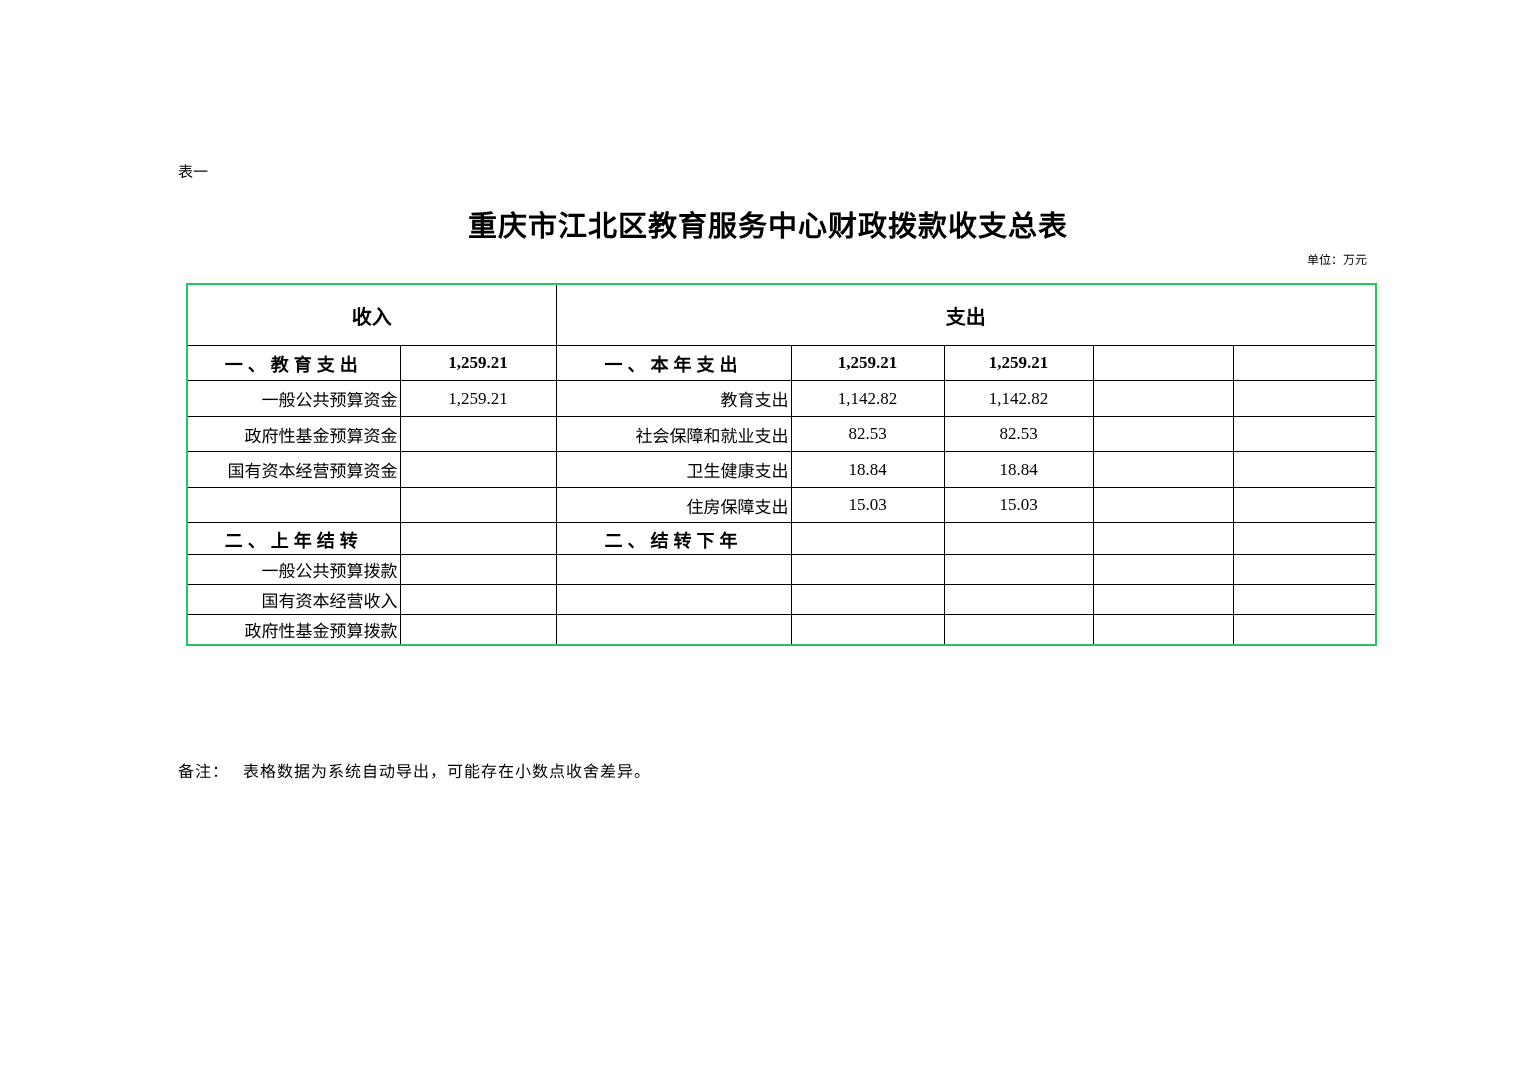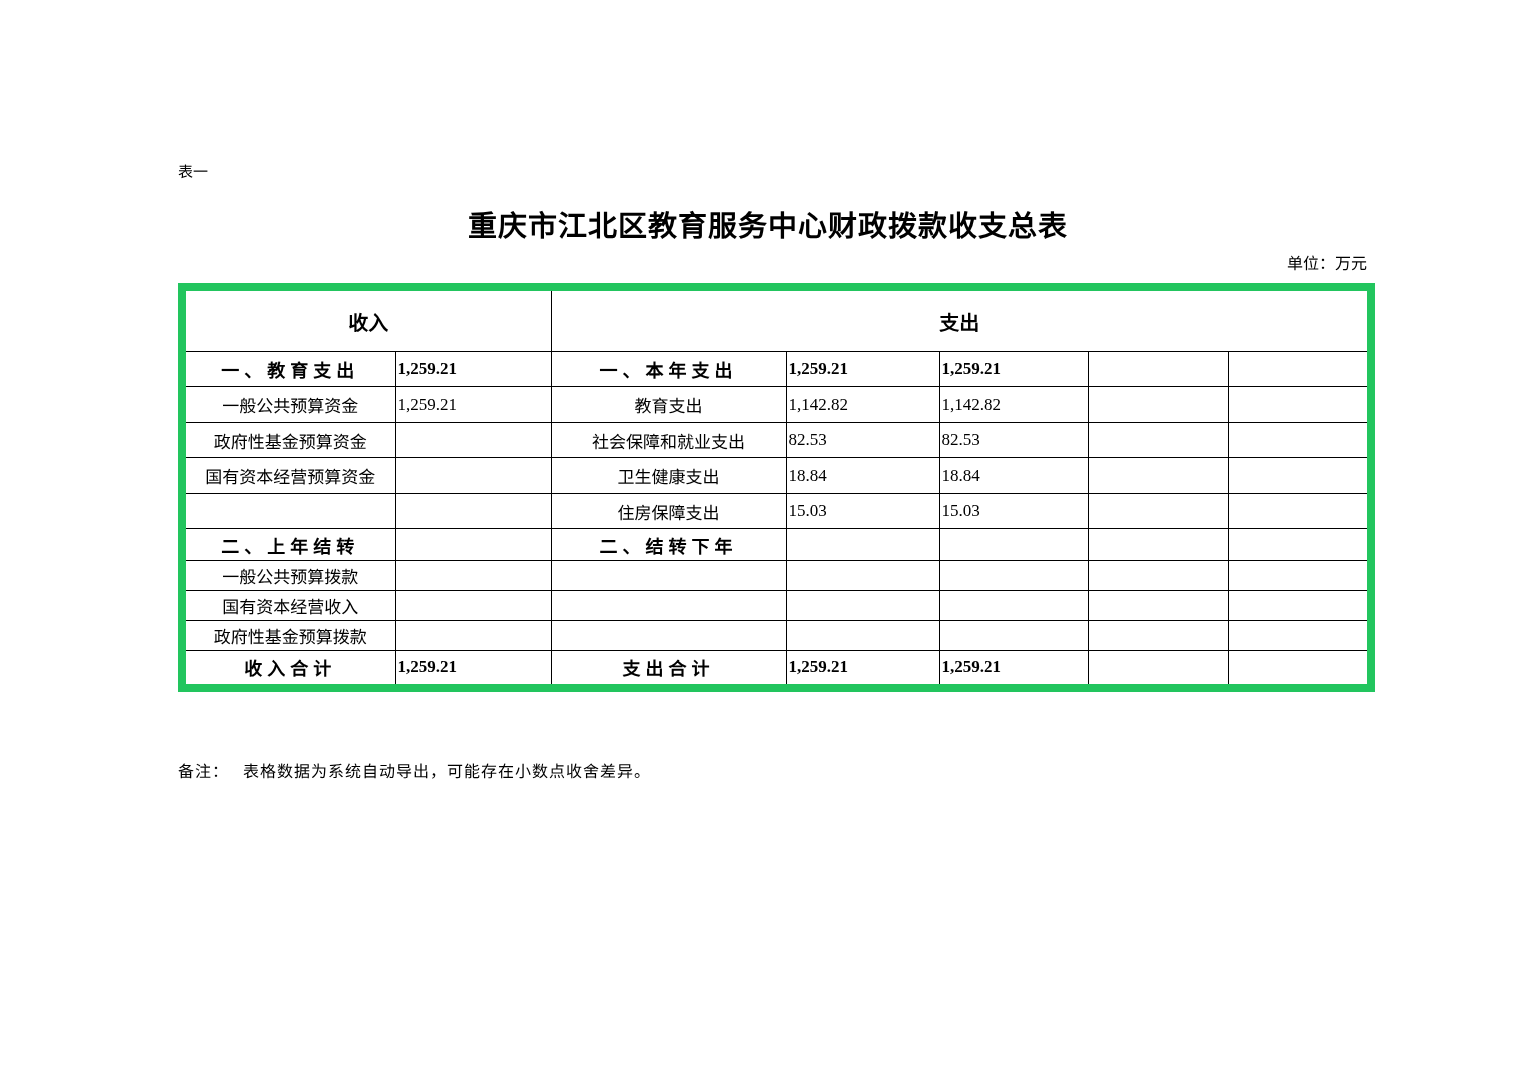--- a/index.html
+++ b/index.html
@@ -34,31 +34,31 @@
     font-weight: bold;
     font-family: "Liberation Serif", serif;
     letter-spacing: 1px;
   }
   .unit-note {
     position: absolute;
     left: 178px;
     top: 250px;
     width: 1189px;
     text-align: right;
-    font-size: 16px;
+    font-size: 12px;
     font-family: "Liberation Serif", serif;
   }
   table.budget-table {
     position: absolute;
-    left: 178px;
+    left: 186px;
     top: 283px;
     width: 1189px;
     border-collapse: collapse;
     table-layout: fixed;
-    border: 8px solid #22c55e;
+    border: 2px solid #22c55e;
   }
   .budget-table th, .budget-table td {
     border: 1px solid #000;
     padding: 0 2px;
     overflow: hidden;
     word-break: break-all;
   }
   .group-header-row th {
     height: 60px;
     font-family: "Liberation Sans", sans-serif;
@@ -79,26 +79,26 @@
   .budget-table tbody td {
     font-size: 17px;
     vertical-align: middle;
   }
   .row-a { height: 35px; }
   .row-b { height: 36px; }
   .row-c { height: 32px; }
   .row-d { height: 30px; }
   .row-e { height: 37px; }
   .item-cell {
-    text-align: center;
+    text-align: right;
     padding-left: 2px;
     font-family: "Liberation Serif", serif;
   }
   .num-cell {
-    text-align: left;
+    text-align: center;
     padding-right: 5px;
     font-family: "Liberation Serif", serif;
   }
   tr.section-row .item-cell {
     text-align: center;
     font-weight: bold;
     letter-spacing: 5px;
     font-size: 18px;
   }
   tr.section-row .num-cell {
@@ -219,29 +219,20 @@
       </tr>
       <tr class="row-d">
         <td class="item-cell">政府性基金预算拨款</td>
         <td class="num-cell"></td>
         <td class="item-cell"></td>
         <td class="num-cell"></td>
         <td class="num-cell"></td>
         <td class="num-cell"></td>
         <td class="num-cell"></td>
       </tr>
-      <tr class="section-row row-e">
-        <td class="item-cell">收入合计</td>
-        <td class="num-cell">1,259.21</td>
-        <td class="item-cell">支出合计</td>
-        <td class="num-cell">1,259.21</td>
-        <td class="num-cell">1,259.21</td>
-        <td class="num-cell"></td>
-        <td class="num-cell"></td>
-      </tr>
     </tbody>
   </table>
 
   <div class="footnote">
     <span class="footnote-label">备注：</span><span>表格数据为系统自动导出，可能存在小数点收舍差异。</span>
   </div>
 
 </div>
 
 </body></html>

